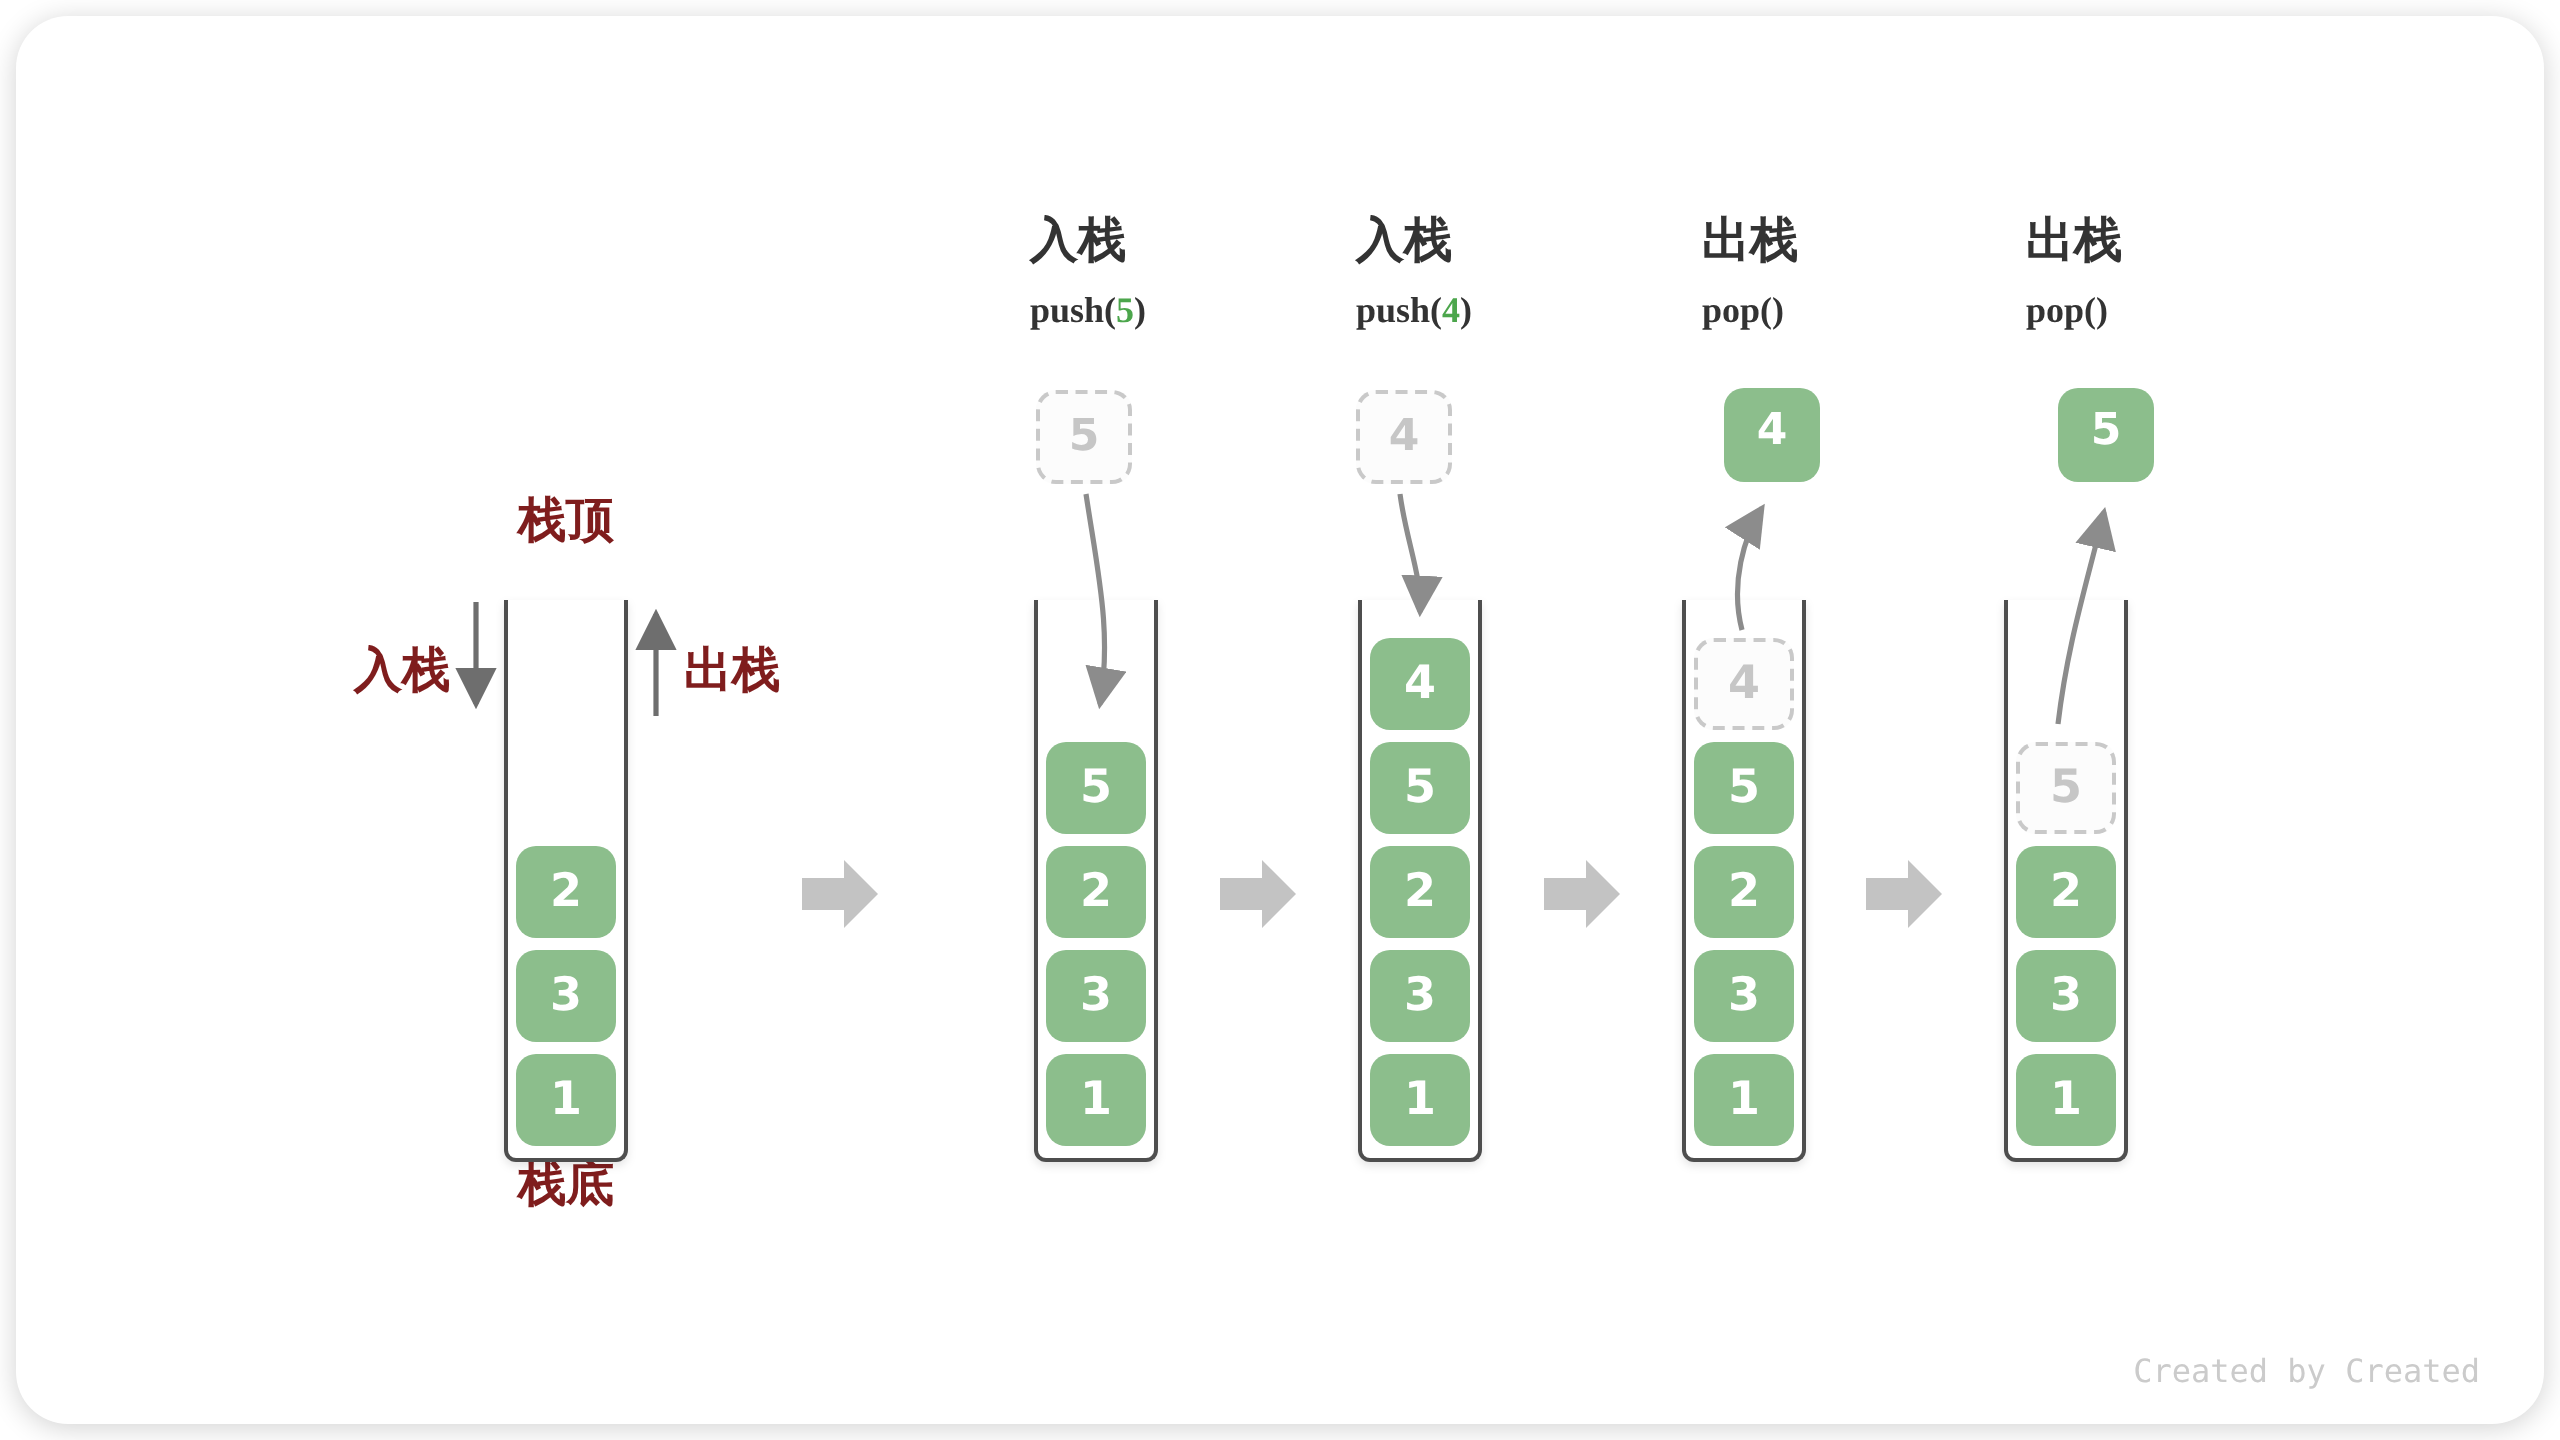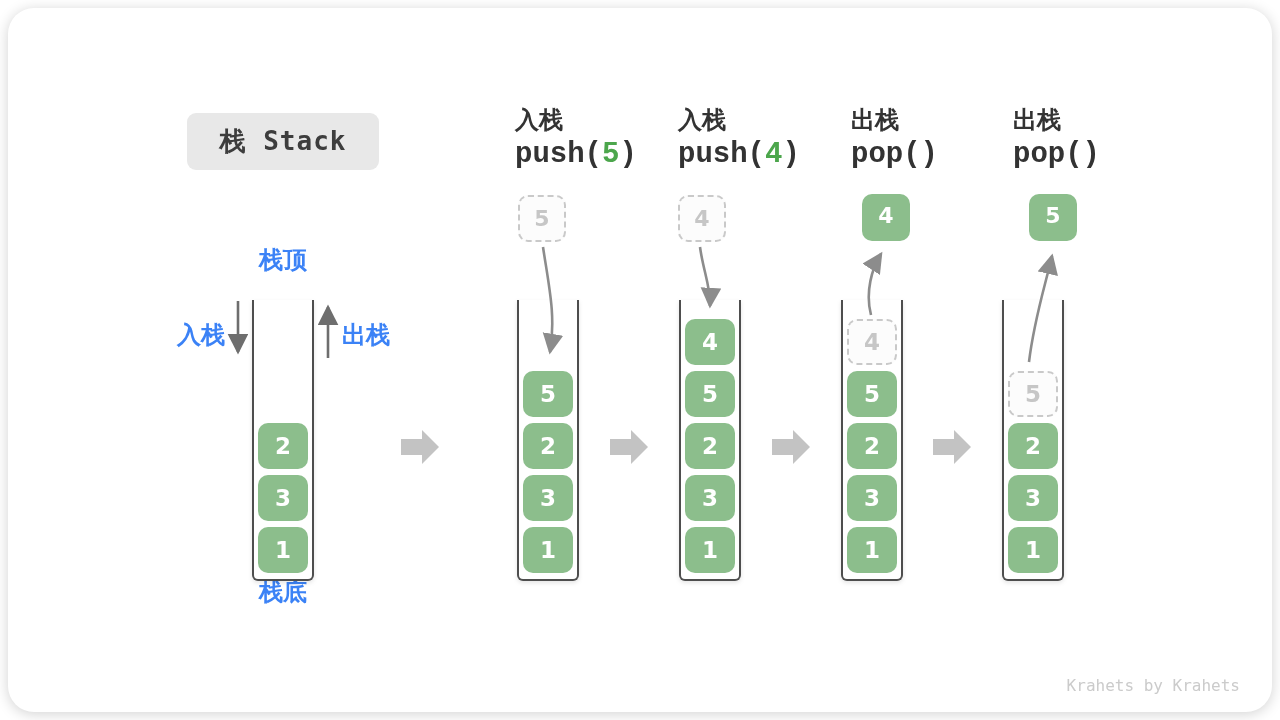--- a/index.html
+++ b/index.html
@@ -12,31 +12,31 @@
 
   .diagram { position: absolute; left: 0; top: 0; width: 1280px; height: 720px; }
 
   
   .title-box { position: absolute; left: 187px; top: 113px; width: 192px; height: 57px;
                background: #e8e8e8; border-radius: 9px; color: #3d3d3d;
                font-family: "DejaVu Sans Mono", monospace; font-weight: 700;
                font-size: 26px; text-align: center; line-height: 57px; letter-spacing: 1px; }
 
   
-  .anno { position: absolute; color: #3b82f6; font-weight: 700; font-size: 24px; }
+  .anno { position: absolute; color: #7f1d1d; font-weight: 700; font-size: 24px; }
   .anno-top    { left: 252px; top: 244px; width: 62px; text-align: center; }
   .anno-bottom { left: 252px; top: 576px; width: 62px; text-align: center; }
   .anno-push   { left: 177px; top: 319px; }
   .anno-pop    { left: 342px; top: 319px; }
 
   
   .op-label { position: absolute; top: 106px; }
   .op-zh   { color: #333333; font-weight: 700; font-size: 24px; line-height: 28px; }
-  .op-code { margin-top: 7px; color: #333333; font-family: Liberation Mono, monospace;
-             font-weight: 600; font-size: 29px; line-height: 28px; }
+  .op-code { margin-top: 7px; color: #333333; font-family: Liberation Serif, serif;
+             font-weight: 600; font-size: 18px; line-height: 28px; }
   .op-code .arg { color: #4ca64c; font-weight: 700; }
 
   
   .float-box { position: absolute; top: 195px; width: 48px; height: 47px;
                border-radius: 10px; text-align: center; line-height: 44px;
                font-weight: 700; font-size: 22px; }
   .float-box.ghost { background: #fcfcfc; border: 2px dashed #c9c9c9; color: #c6c6c6; }
   .float-box.solid { background: #8cbe8c; color: #ffffff; }
 
   
@@ -56,21 +56,20 @@
   .watermark { position: absolute; right: 40px; top: 676px; color: #cbcbcb;
                font-family: "DejaVu Sans Mono", monospace; font-size: 16px; }
 </style>
 </head>
 <body>
 
 <div class="card"></div>
 
 <div class="diagram">
 
-  <div class="title-box">栈 Stack</div>
 
   <div class="anno anno-top">栈顶</div>
   <div class="anno anno-bottom">栈底</div>
   <div class="anno anno-push">入栈</div>
   <div class="anno anno-pop">出栈</div>
 
   <div class="op-label" style="left:515px">
     <div class="op-zh">入栈</div>
     <div class="op-code"><span>push(</span><span class="arg">5</span><span>)</span></div>
   </div>
@@ -141,15 +140,15 @@
     <path d="M700,247 C703,270 711,288 710,306" fill="none" stroke="#8c8c8c" stroke-width="2.6" marker-end="url(#head-gray)"></path>
     <path d="M871,315 C865,292 872,268 881,254 " fill="none" stroke="#8c8c8c" stroke-width="2.6" marker-end="url(#head-gray)"></path>
     <path d="M1029,362 C1034,320 1044,290 1052,256" fill="none" stroke="#8c8c8c" stroke-width="2.6" marker-end="url(#head-gray)"></path>
 
     <polygon points="401,439 422,439 422,430 439,447 422,464 422,455 401,455" fill="#c3c3c3"></polygon>
     <polygon points="610,439 631,439 631,430 648,447 631,464 631,455 610,455" fill="#c3c3c3"></polygon>
     <polygon points="772,439 793,439 793,430 810,447 793,464 793,455 772,455" fill="#c3c3c3"></polygon>
     <polygon points="933,439 954,439 954,430 971,447 954,464 954,455 933,455" fill="#c3c3c3"></polygon>
   </svg>
 
-  <div class="watermark">Krahets by Krahets</div>
+  <div class="watermark">Created by Created</div>
 
 </div>
 
 </body></html>

